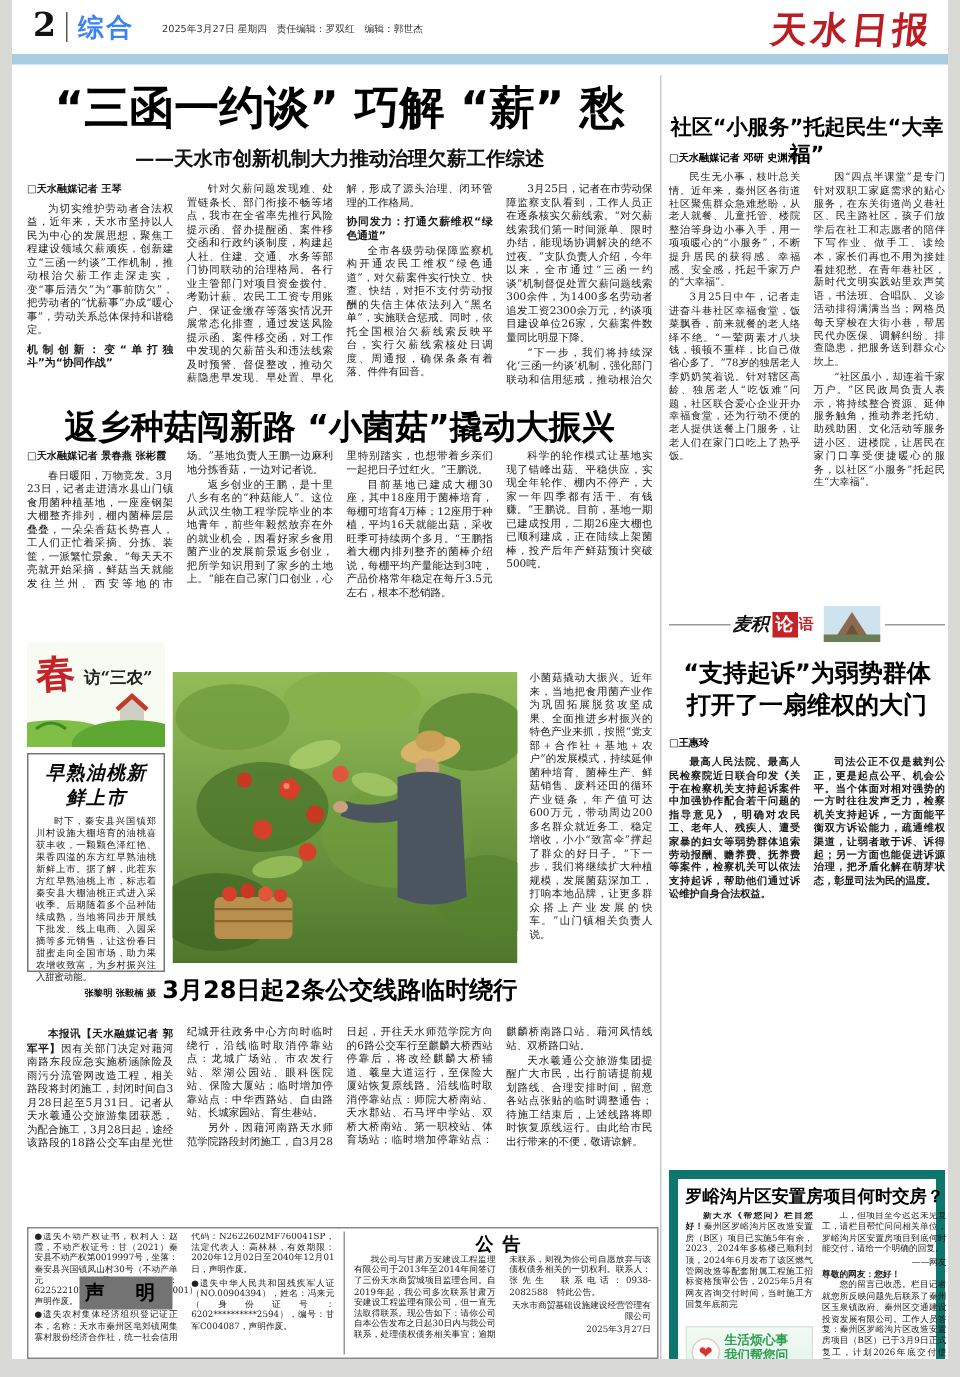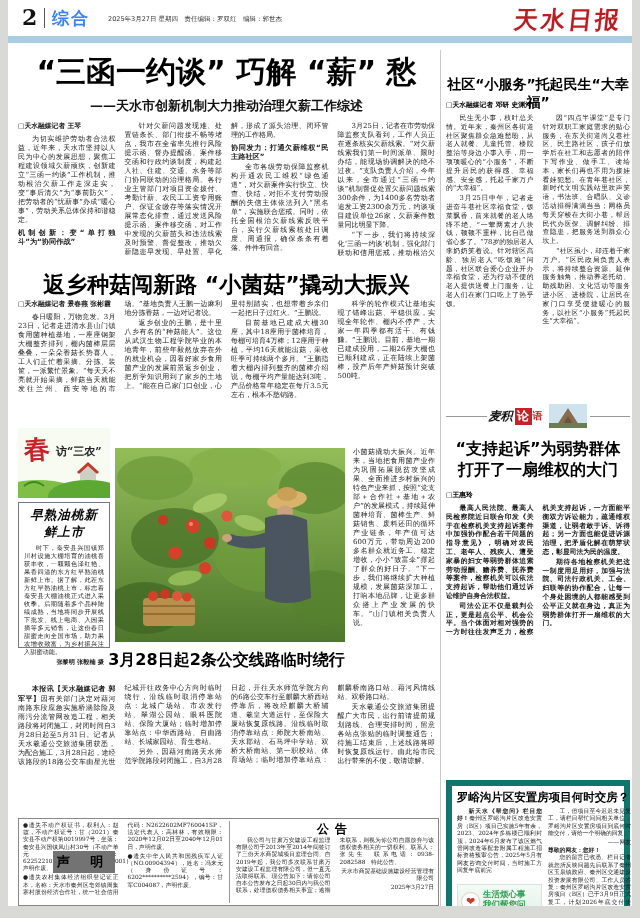--- a/index.html
+++ b/index.html
@@ -102,21 +102,21 @@
   </div>
   <div id="bluebar"></div>
 
   <h1 class="hl" id="lead-headline">“三函一约谈” 巧解 “薪” 愁</h1>
   <div id="lead-subtitle">——天水市创新机制大力推动治理欠薪工作综述</div>
   <div id="lead-body" class="cols c4 bodytext">
     <div class="byline">□天水融媒记者 王琴</div>
     <p>为切实维护劳动者合法权益，近年来，天水市坚持以人民为中心的发展思想，聚焦工程建设领域欠薪顽疾，创新建立“三函一约谈”工作机制，推动根治欠薪工作走深走实，变“事后清欠”为“事前防欠”，把劳动者的“忧薪事”办成“暖心事”，劳动关系总体保持和谐稳定。</p>
     <div class="subhead">机制创新：变“单打独斗”为“协同作战”</div>
     <p>针对欠薪问题发现难、处置链条长、部门衔接不畅等堵点，我市在全省率先推行风险提示函、督办提醒函、案件移交函和行政约谈制度，构建起人社、住建、交通、水务等部门协同联动的治理格局。各行业主管部门对项目资金拨付、考勤计薪、农民工工资专用账户、保证金缴存等落实情况开展常态化排查，通过发送风险提示函、案件移交函，对工作中发现的欠薪苗头和违法线索及时预警、督促整改，推动欠薪隐患早发现、早处置、早化解，形成了源头治理、闭环管理的工作格局。</p>
-    <div class="subhead">协同发力：打通欠薪维权“民主路社区”</div>
+    <div class="subhead">协同发力：打通欠薪维权“绿色通道”</div>
     <p>全市各级劳动保障监察机构开通农民工维权“绿色通道”，对欠薪案件实行快立、快查、快结，对拒不支付劳动报酬的失信主体依法列入“黑名单”，实施联合惩戒。同时，依托全国根治欠薪线索反映平台，实行欠薪线索核处日调度、周通报，确保条条有着落、件件有回音。</p>
     <p>3月25日，记者在市劳动保障监察支队看到，工作人员正在逐条核实欠薪线索。“对欠薪线索我们第一时间派单、限时办结，能现场协调解决的绝不过夜。”支队负责人介绍，今年以来，全市通过“三函一约谈”机制督促处置欠薪问题线索300余件，为1400多名劳动者追发工资2300余万元，约谈项目建设单位26家，欠薪案件数量同比明显下降。</p>
     <p>“下一步，我们将持续深化‘三函一约谈’机制，强化部门联动和信用惩戒，推动根治欠薪从‘集中攻坚’向‘常态长效’转变，让广大劳动者劳有所得、心有所安。”市人社局相关负责人表示。</p>
   </div>
 
   <h2 class="hl" id="mush-headline">返乡种菇闯新路 “小菌菇”撬动大振兴</h2>
   <div id="mush-body" class="cols c4 bodytext">
     <div class="byline">□天水融媒记者 景春燕 张彬霞</div>
     <p>春日暖阳，万物竞发。3月23日，记者走进清水县山门镇食用菌种植基地，一座座钢架大棚整齐排列，棚内菌棒层层叠叠，一朵朵香菇长势喜人，工人们正忙着采摘、分拣、装筐，一派繁忙景象。“每天天不亮就开始采摘，鲜菇当天就能发往兰州、西安等地的市场。”基地负责人王鹏一边麻利地分拣香菇，一边对记者说。</p>
     <p>返乡创业的王鹏，是十里八乡有名的“种菇能人”。这位从武汉生物工程学院毕业的本地青年，前些年毅然放弃在外的就业机会，因看好家乡食用菌产业的发展前景返乡创业，把所学知识用到了家乡的土地上。“能在自己家门口创业，心里特别踏实，也想带着乡亲们一起把日子过红火。”王鹏说。</p>
@@ -235,21 +235,20 @@
   </div>
 
   <h2 class="hl" id="law-title">
     <span>“支持起诉”为弱势群体</span><br>
     <span>打开了一扇维权的大门</span>
   </h2>
   <div id="law-byline">□王惠玲</div>
   <div id="law-body" class="cols c2 bodytext">
     <p>最高人民法院、最高人民检察院近日联合印发《关于在检察机关支持起诉案件中加强协作配合若干问题的指导意见》，明确对农民工、老年人、残疾人、遭受家暴的妇女等弱势群体追索劳动报酬、赡养费、抚养费等案件，检察机关可以依法支持起诉，帮助他们通过诉讼维护自身合法权益。</p>
     <p>司法公正不仅是裁判公正，更是起点公平、机会公平。当个体面对相对强势的一方时往往发声乏力，检察机关支持起诉，一方面能平衡双方诉讼能力，疏通维权渠道，让弱者敢于诉、诉得起；另一方面也能促进诉源治理，把矛盾化解在萌芽状态，彰显司法为民的温度。</p>
-    <p>期待各地检察机关把这一制度用足用好，加强与法院、司法行政机关、工会、妇联等的协作配合，让每一个身处困境的人都能感受到公平正义就在身边，真正为弱势群体打开一扇维权的大门。</p>
   </div>
 
   <div id="housing-box">
     <div id="housing-title">罗峪沟片区安置房项目何时交房？</div>
     <div id="housing-col1" class="hcol">
       <p class="hp"><b>新天水《帮您问》栏目您好！</b><span>秦州区罗峪沟片区改造安置房（B区）项目已实施5年有余，2023、2024年多栋楼已顺利封顶，2024年6月发布了该区燃气管网改造等配套附属工程施工招标资格预审公告，2025年5月有网友咨询交付时间，当时施工方回复年底前完</span></p>
       <div id="help-banner">
         <div id="help-icon">❤</div>
         <div id="help-text">
           <div>生活烦心事</div>

